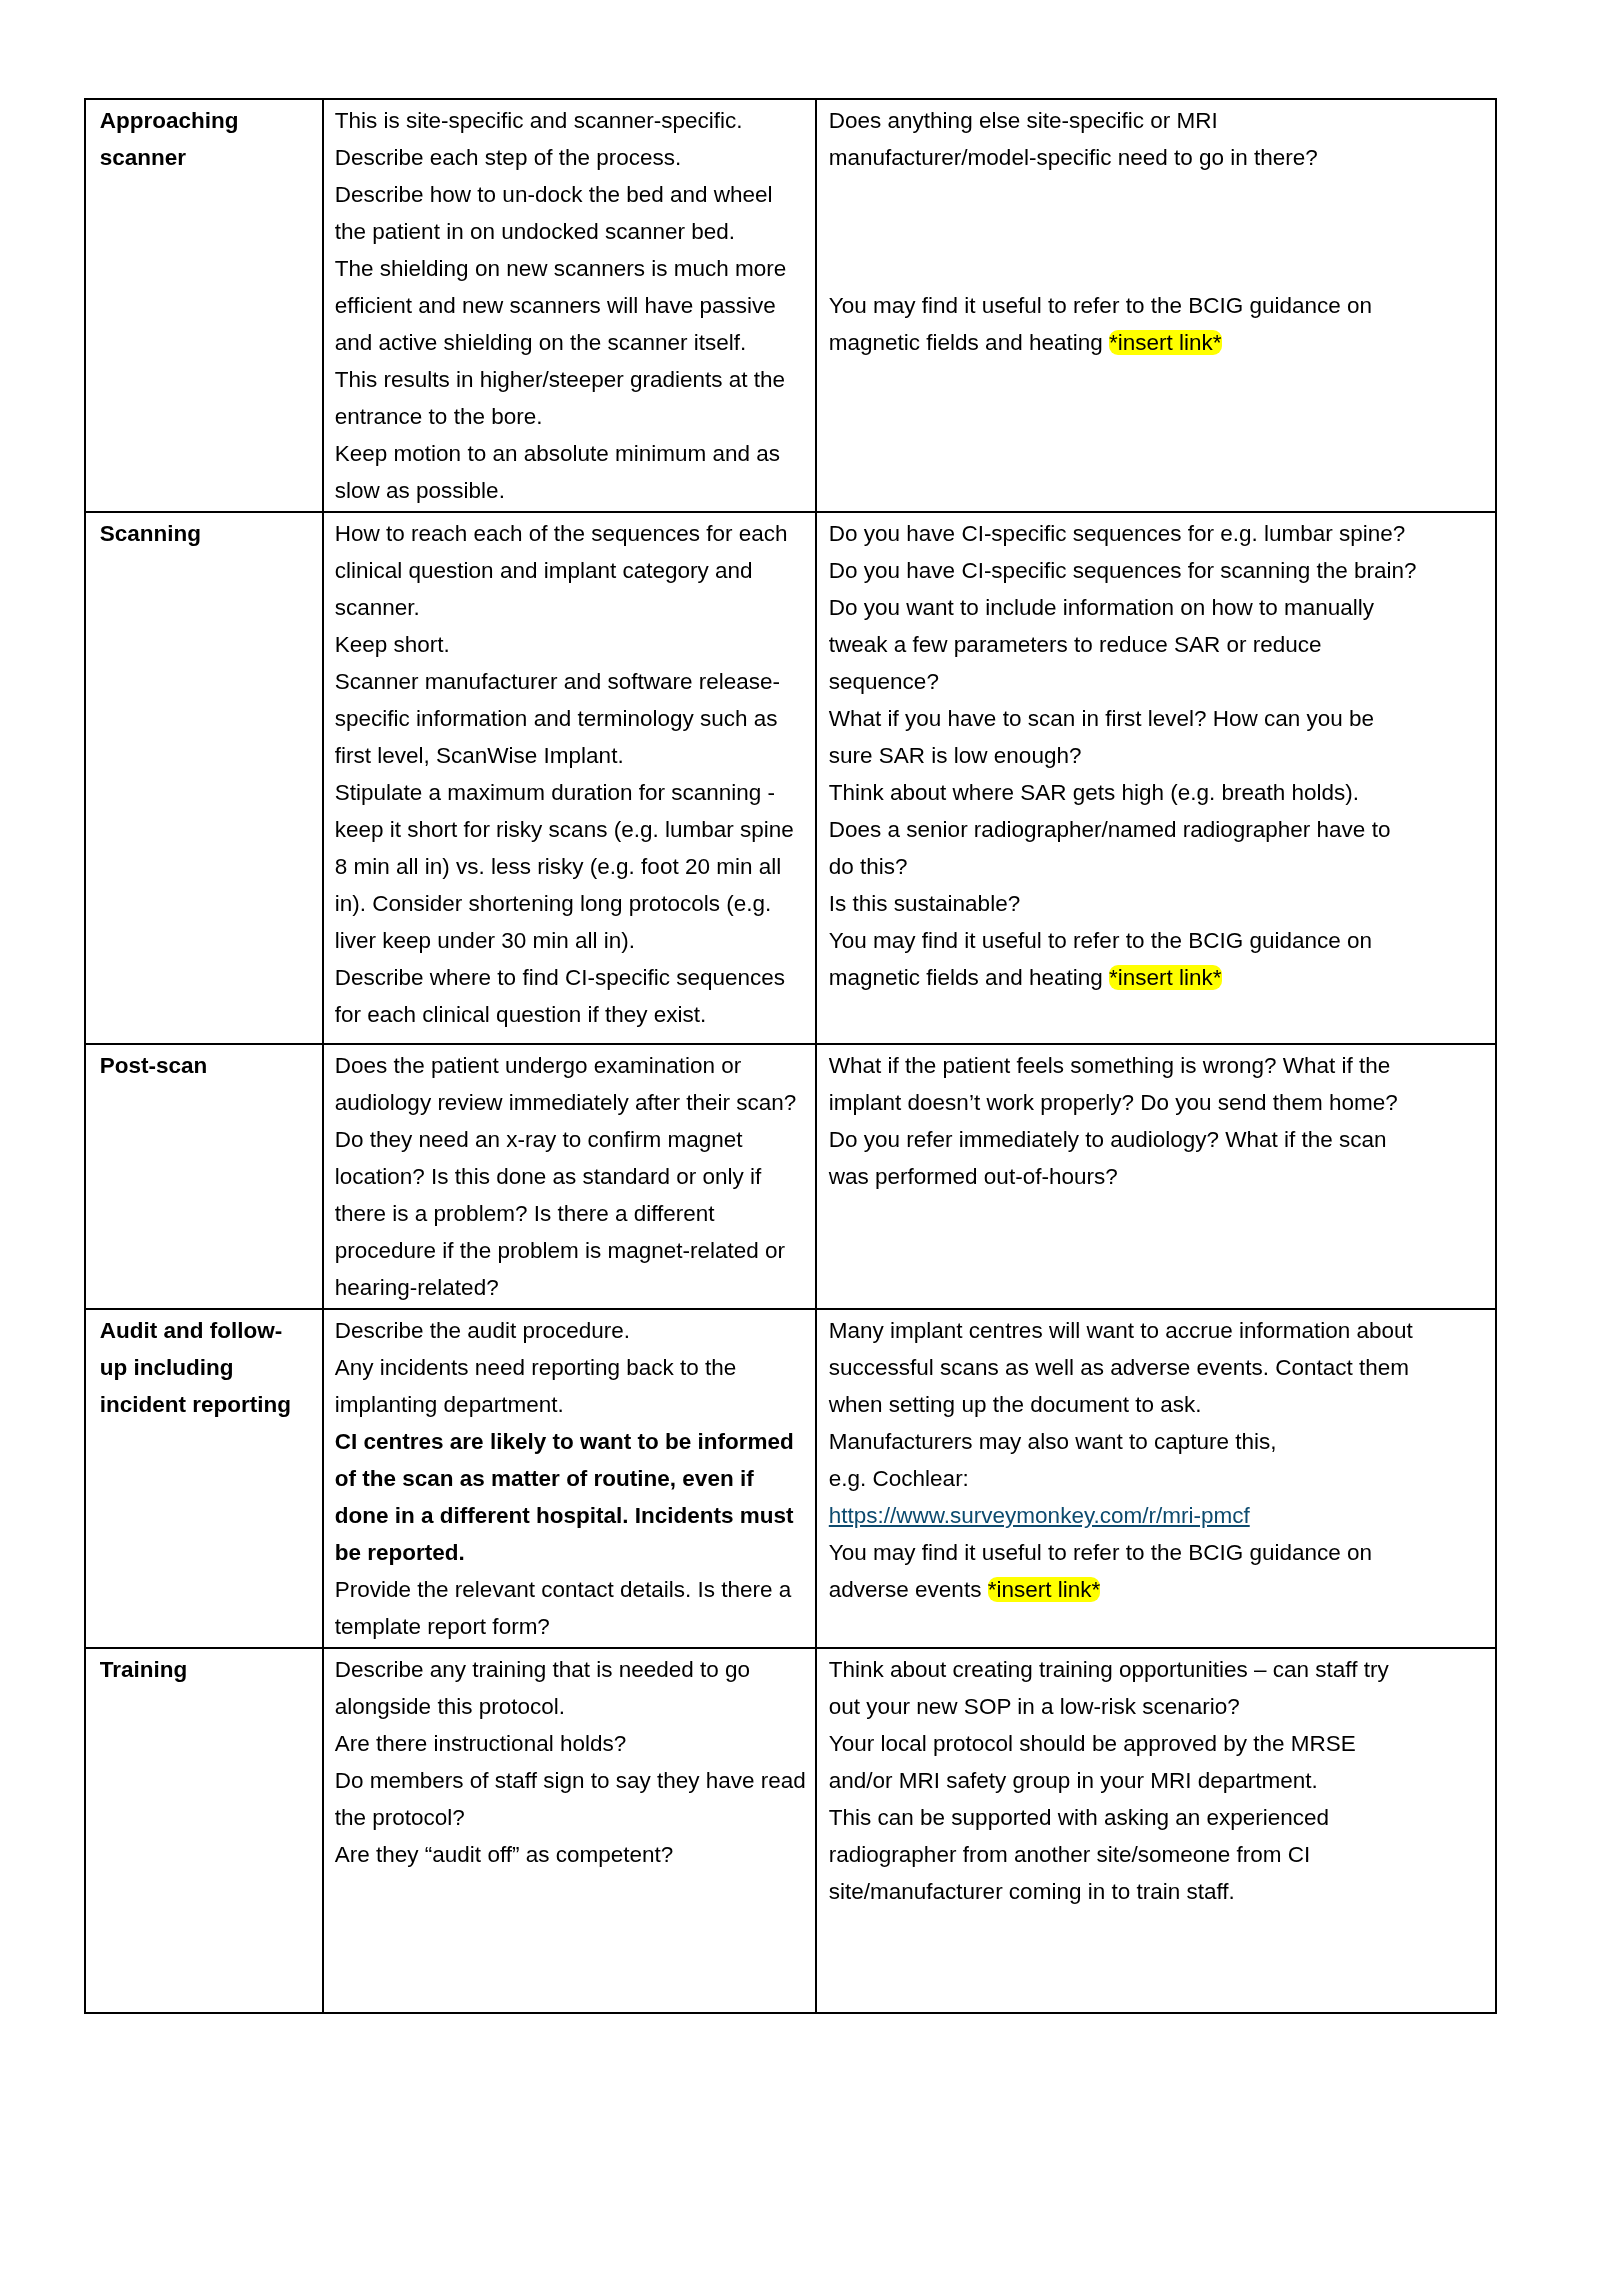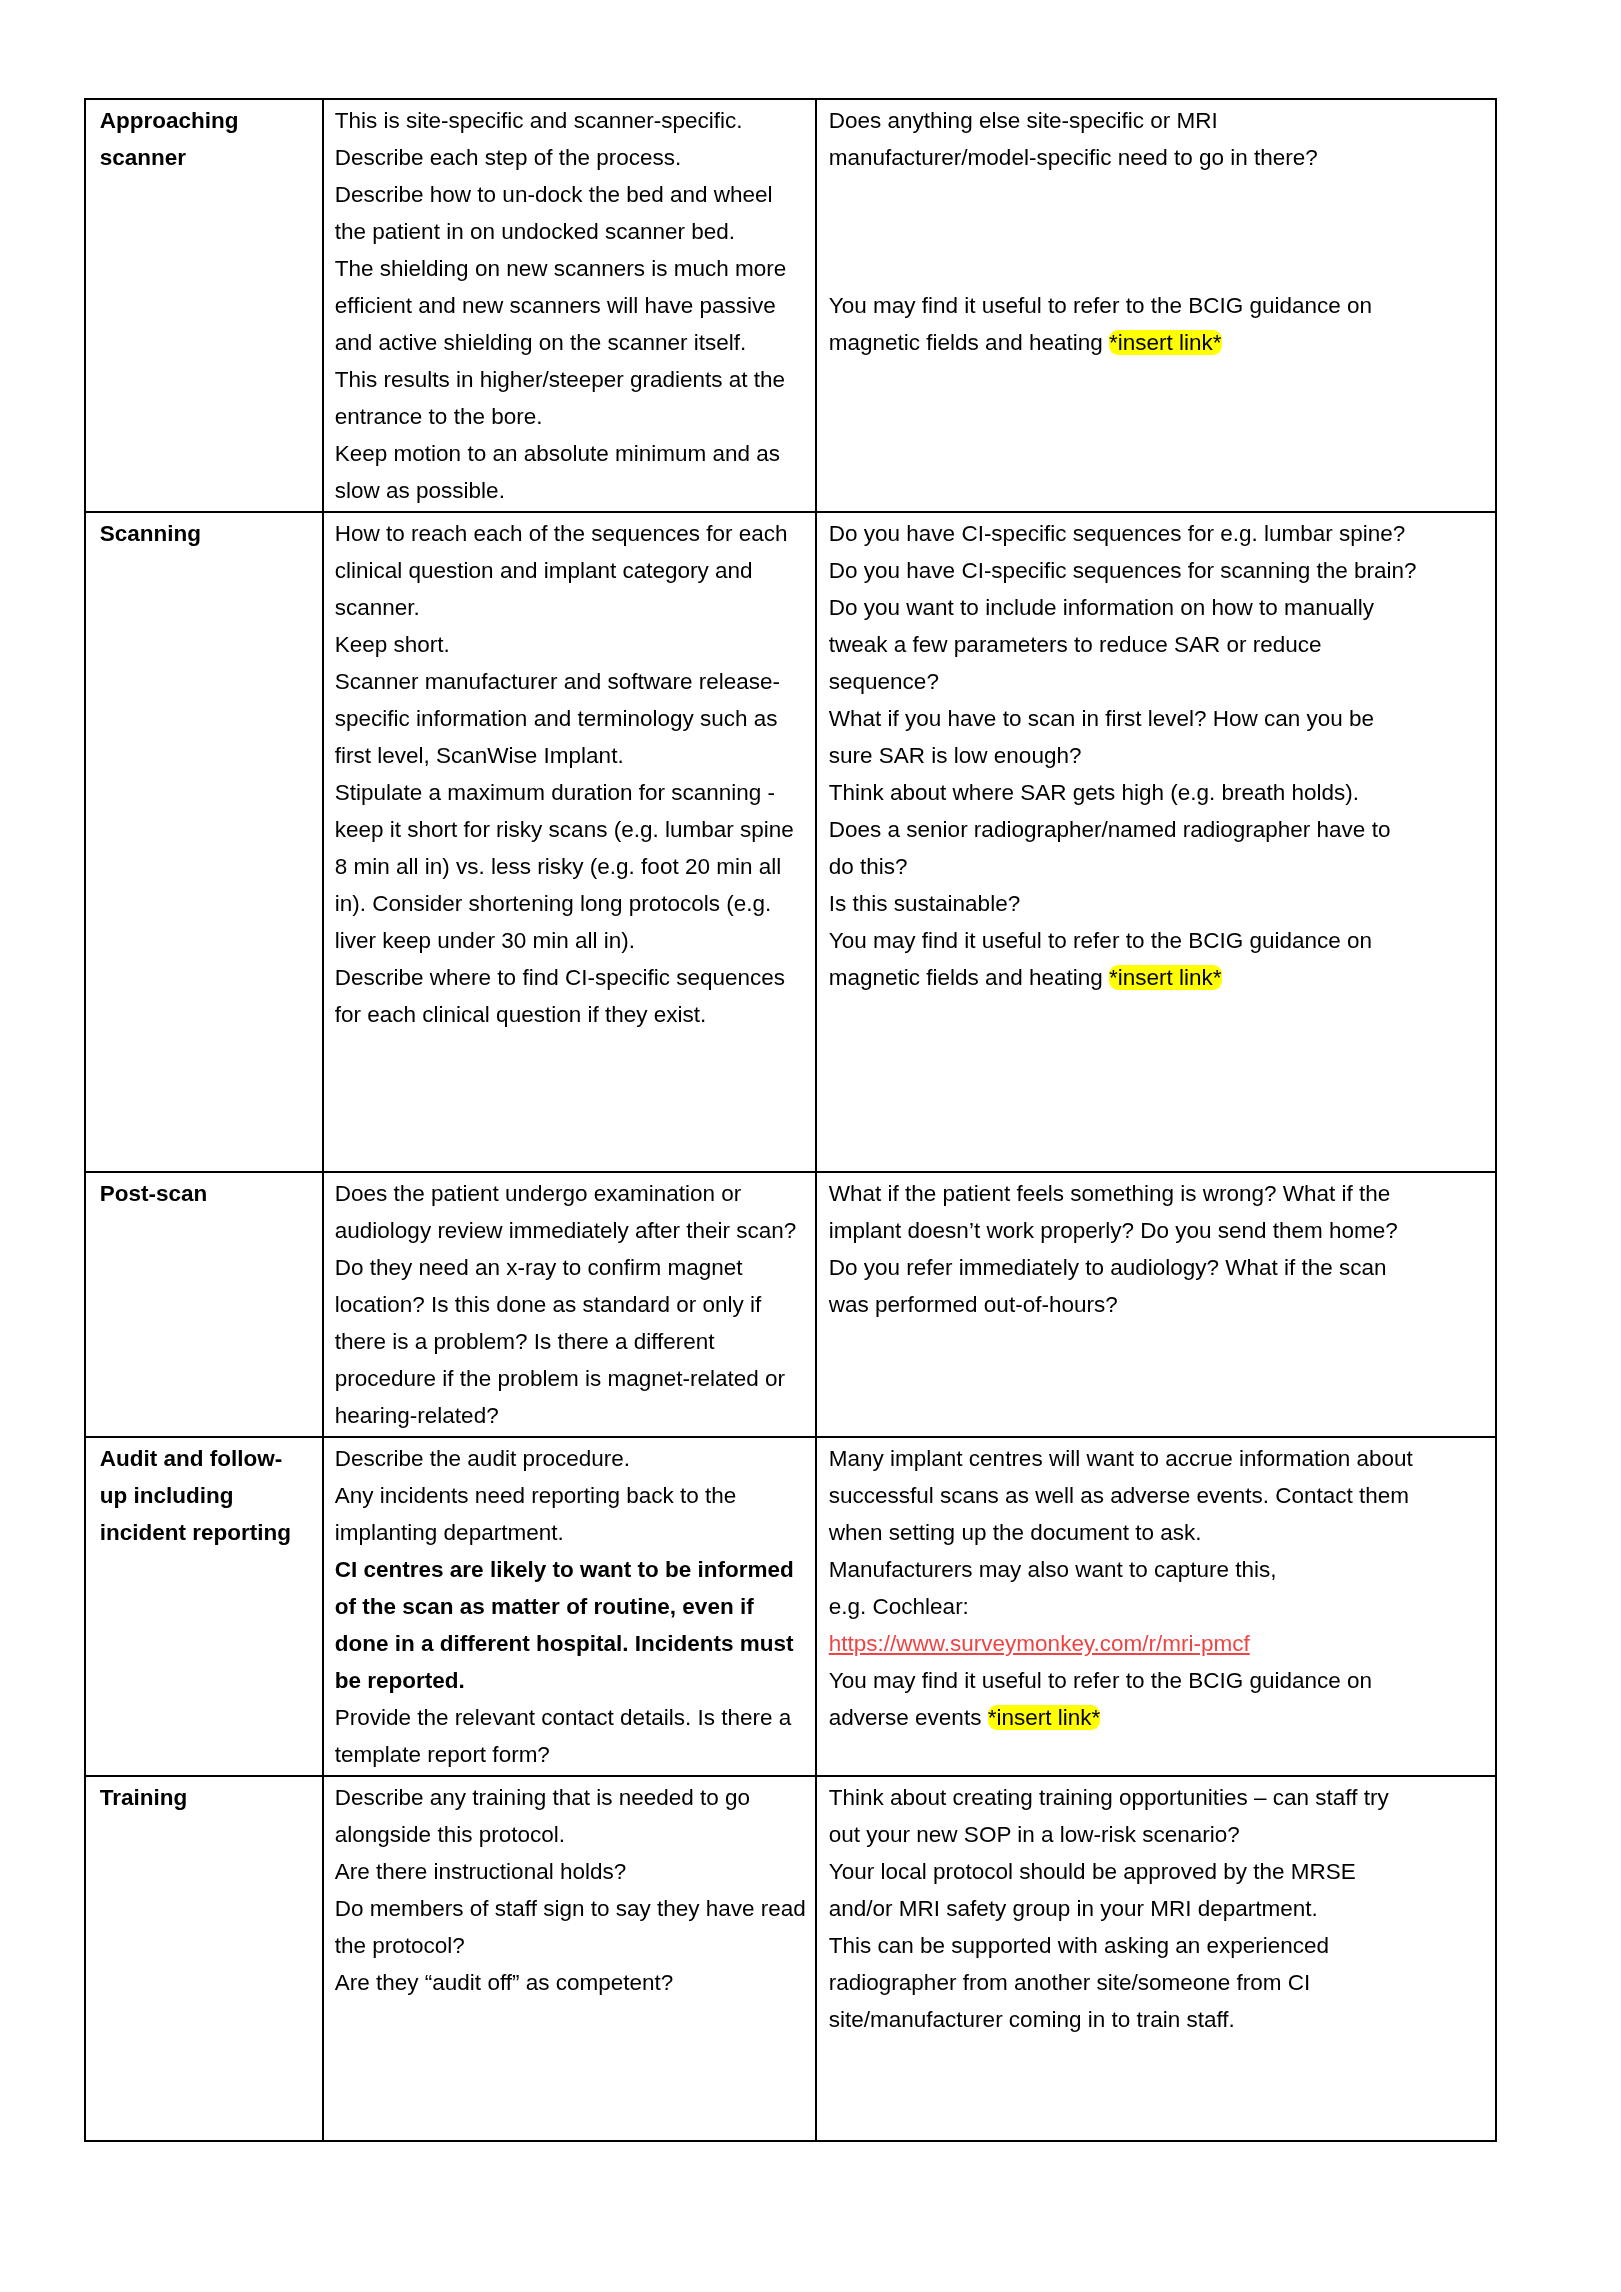--- a/index.html
+++ b/index.html
@@ -33,21 +33,21 @@
   .para {
     margin: 0;
     font-size: 22.5px;
     line-height: 37px;
     min-height: 37px;
     word-wrap: break-word;
   }
   .hdr { font-weight: bold; }
   .run-b { font-weight: bold; }
   .run-hl { background: #ffff00; border-radius: 9px; }
-  a.run-link { color: #ef4444; text-decoration: underline; cursor: pointer; margin-top: 17px; }
+  a.run-link { color: #0c4a6e; text-decoration: underline; cursor: pointer; margin-top: 17px; }
 </style>
 </head>
 <body>
 
 <div class="page">
   <table class="doc-table">
     <colgroup>
       <col class="c1">
       <col class="c2">
       <col class="c3">
@@ -66,21 +66,21 @@
             <p class="para"><span class="run-plain">Keep motion to an absolute minimum and as slow as possible.</span></p>
           </td>
           <td class="col3">
             <p class="para"><span class="run-plain">Does anything else site-specific or MRI manufacturer/model-specific need to go in there?</span></p>
             <p class="para"></p>
             <p class="para"></p>
             <p class="para"></p>
             <p class="para"><span class="run-plain">You may find it useful to refer to the BCIG guidance on magnetic fields and heating </span><span class="run-hl">*insert link*</span></p>
           </td>
         </tr>
-        <tr style="height: 660px;">
+        <tr style="height: 532px;">
           <td class="col1">
             <p class="para hdr">Scanning</p>
           </td>
           <td class="col2">
             <p class="para"><span class="run-plain">How to reach each of the sequences for each clinical question and implant category and scanner.</span></p>
             <p class="para"><span class="run-plain">Keep short.</span></p>
             <p class="para"><span class="run-plain">Scanner manufacturer and software release-specific information and terminology such as first level, ScanWise Implant.</span></p>
             <p class="para"><span class="run-plain">Stipulate a maximum duration for scanning - keep it short for risky scans (e.g. lumbar spine 8 min all in) vs. less risky (e.g. foot 20 min all in). Consider shortening long protocols (e.g. liver keep under 30 min all in).</span></p>
             <p class="para"><span class="run-plain">Describe where to find CI-specific sequences for each clinical question if they exist.</span></p>
           </td>

